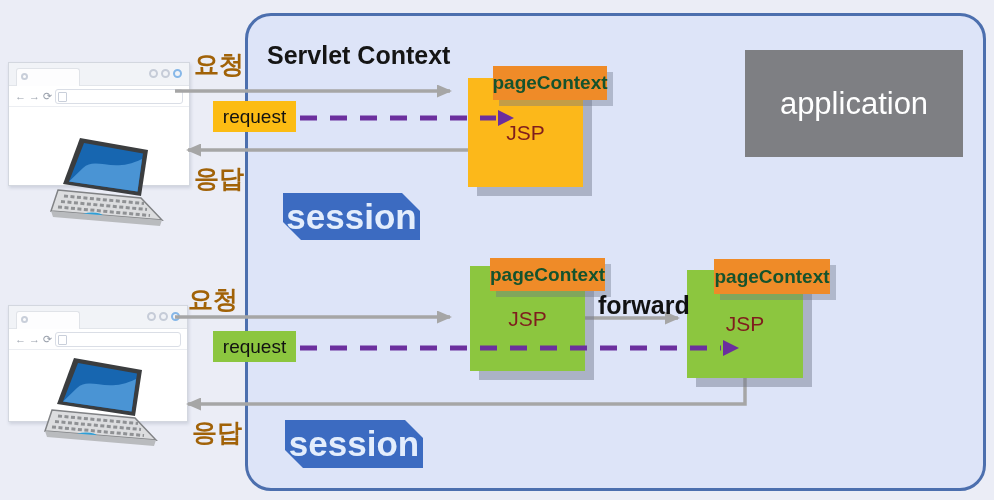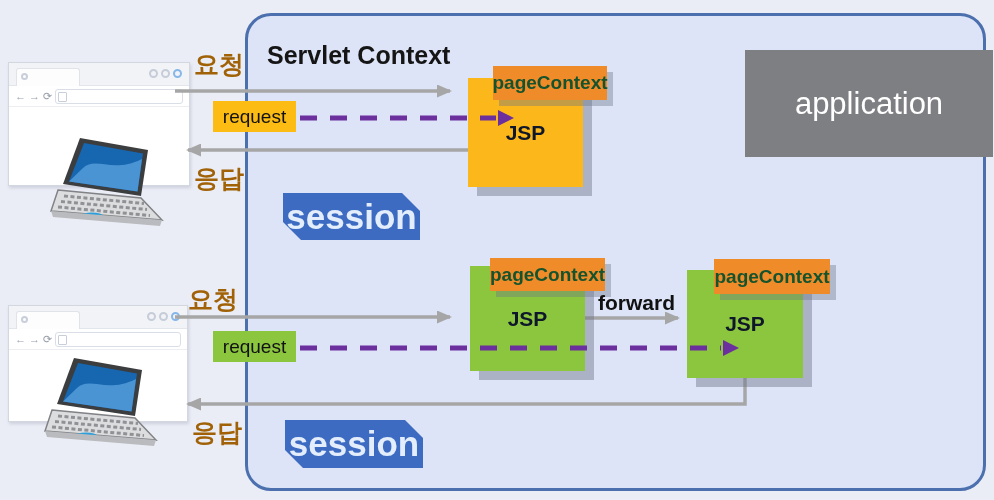--- a/index.html
+++ b/index.html
@@ -24,40 +24,40 @@
   .b-circles span{width:9px;height:9px;border-radius:50%;border:2px solid #c6ccd8;box-sizing:border-box;}
   .b-circles span:last-child{border-color:#86b7e8;}
   .b-bar{display:flex;align-items:center;gap:3px;height:20px;padding:0 6px;border-bottom:1px solid #eceef2;color:#9aa1ac;font-size:11px;line-height:1;}
   .b-url{flex:1;height:13px;border:1px solid #dadee6;border-radius:3px;background:#fff;position:relative;}
   .b-pg{position:absolute;left:2px;top:2px;width:7px;height:8px;border:1px solid #c9cfda;border-radius:1px;}
 
   .laptop{position:absolute;z-index:2;}
 
   
   .klabel{position:absolute;font-size:25px;font-weight:600;color:#a16207;z-index:6;text-align:center;}
-  .fwd{position:absolute;left:598px;top:291px;width:84px;text-align:left;font-size:21px;font-weight:600;color:#111;z-index:6;}
+  .fwd{position:absolute;left:598px;top:291px;width:84px;text-align:right;font-size:25px;font-weight:600;color:#111;z-index:6;}
 
   
   .jsp{position:absolute;display:flex;align-items:center;justify-content:center;
-    font-size:21px;font-weight:bold;color:#0f172a;z-index:4;
+    font-size:21px;font-weight:normal;color:#7f1d1d;z-index:4;
     box-shadow:9px 9px 0 rgba(110,118,138,.45);}
   .jsp.yellow{background:#fcb81a;}
   .jsp.green{background:#8cc63f;}
   .tag{position:absolute;display:flex;align-items:center;justify-content:center;
     background:#ef8b28;color:#14532d;font-size:19px;font-weight:bold;z-index:6;
     box-shadow:6px 6px 0 rgba(110,118,138,.40);}
   .reqbox{position:absolute;display:flex;align-items:center;justify-content:center;
     font-size:19px;font-weight:normal;color:#111;z-index:4;}
   .reqbox.yellow{background:#fcbc13;}
   .reqbox.green{background:#8cc63f;}
   .session{position:absolute;display:flex;align-items:center;justify-content:center;
     background:#3c6bc1;color:#e3edfc;font-size:35px;font-weight:600;z-index:4;
     clip-path:polygon(0 0,calc(100% - 18px) 0,100% 18px,100% 100%,18px 100%,0 calc(100% - 18px));
     filter:drop-shadow(2px 3px 2px rgba(95,105,135,.45));}
-  .application{position:absolute;left:745px;top:50px;width:248px;height:107px;
+  .application{position:absolute;left:745px;top:50px;width:218px;height:107px;
     background:#7e7f83;color:#fff;font-size:31px;display:flex;align-items:center;justify-content:center;z-index:4;}
 </style>
 </head>
 <body>
 
 <div class="stage">
 
   <div class="sc-container"></div>
   <div class="sc-title">Servlet Context</div>
 

